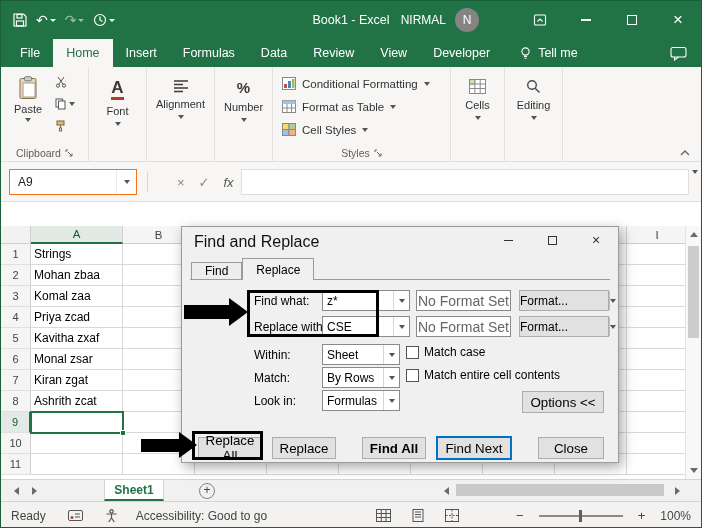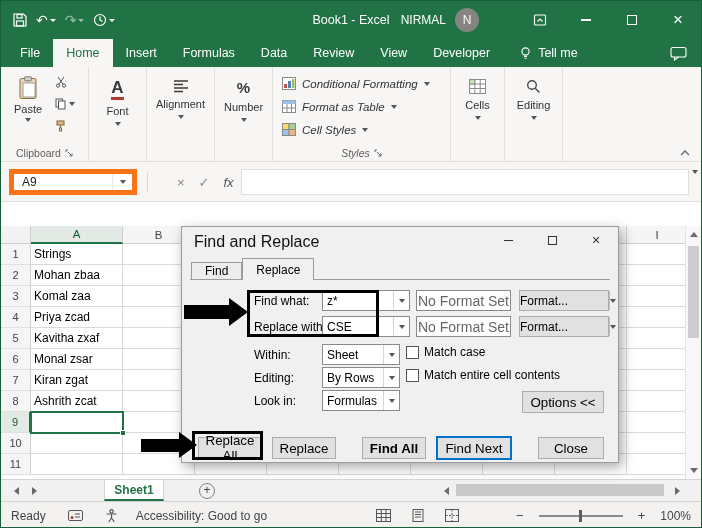--- a/index.html
+++ b/index.html
@@ -43,21 +43,21 @@
   .fontA u{display:block;height:3px;background:#b23a2f;margin-top:1px;text-decoration:none;}
   .pct{font-size:15px;font-weight:bold;color:#3b3a39;}
   .g-styles{width:178px;}
   .stylerow{display:flex;align-items:center;gap:6px;height:23px;padding-left:9px;font-size:11.5px;color:#333;}
   .g-cells{width:54px;}.g-edit{width:58px;}
   .caret{width:0;height:0;border-left:3.5px solid transparent;border-right:3.5px solid transparent;border-top:4px solid #555;}
   .collapse-ribbon{position:absolute;right:10px;bottom:4px;}
 
   
   .fbar-row{position:absolute;left:0;top:161px;width:100%;height:40px;background:#f7f6f5;border-bottom:1px solid #e1dfdd;}
-  .namebox{position:absolute;left:8px;top:7px;width:128px;height:26px;background:#fff;border:5px solid #f97316;display:flex;align-items:center;}
+  .namebox{position:absolute;left:8px;top:7px;width:128px;height:26px;background:#fff;border:1px solid #f97316;display:flex;align-items:center;}
   .namebox .nval{flex:1;padding-left:8px;font-size:12px;color:#222;}
   .namebox .ndd{width:20px;height:100%;display:flex;align-items:center;justify-content:center;border-left:1px solid #eceae8;}
   .fdivider{position:absolute;left:146px;top:10px;width:1px;height:20px;background:#d8d6d4;}
   .fops{position:absolute;left:176px;top:7px;height:26px;display:flex;align-items:center;gap:14px;color:#8a8886;font-size:13px;}
   .fxi{font-style:italic;color:#555;font-size:13px;}
   .finput{position:absolute;left:240px;top:7px;width:448px;height:26px;background:#fff;border:1px solid #e0dedc;}
   .fexpand{position:absolute;right:3px;top:12px;}
   .gap-strip{position:absolute;left:0;top:201px;width:100%;height:24px;background:#fff;}
 
   
@@ -274,21 +274,21 @@
     </div>
 
     <div class="grp g-num">
       <div class="bigbtn">
         <span class="pct">%</span>
         <span class="blbl">Number</span>
         <span class="caret"></span>
       </div>
     </div>
 
-    <div class="grp g-styles" style="padding-top:5px;font-style:italic;">
+    <div class="grp g-styles" style="padding-top:5px;">
       <div class="stylerow">
         <svg width="14" height="13" viewBox="0 0 14 13">
             <rect x="0.5" y="0.5" width="13" height="12" fill="#fff" stroke="#8a8a8a"></rect>
             <rect x="2" y="7" width="3" height="4" fill="#c0504d"></rect>
             <rect x="6" y="4" width="3" height="7" fill="#4f81bd"></rect>
             <rect x="10" y="2" width="2.5" height="9" fill="#9bbb59"></rect>
           </svg>
         <span>Conditional Formatting</span>
         <span class="caret"></span>
       </div>
@@ -506,21 +506,21 @@
       <span class="val">Sheet</span>
       <span class="dd">
           <span class="caret"></span>
         </span>
     </div>
     <label class="chk" style="left:224px;top:118px;">
       <span class="chkbox"></span>
       <span>Match case</span>
     </label>
 
-    <span class="lbl" style="left:72px;top:144px;">Editing:</span>
+    <span class="lbl" style="left:72px;top:144px;">Match:</span>
     <div class="combo" style="left:140px;top:140px;width:78px;">
       <span class="val">By Rows</span>
       <span class="dd">
           <span class="caret"></span>
         </span>
     </div>
     <label class="chk" style="left:224px;top:141px;">
       <span class="chkbox"></span>
       <span>Match entire cell contents</span>
     </label>

